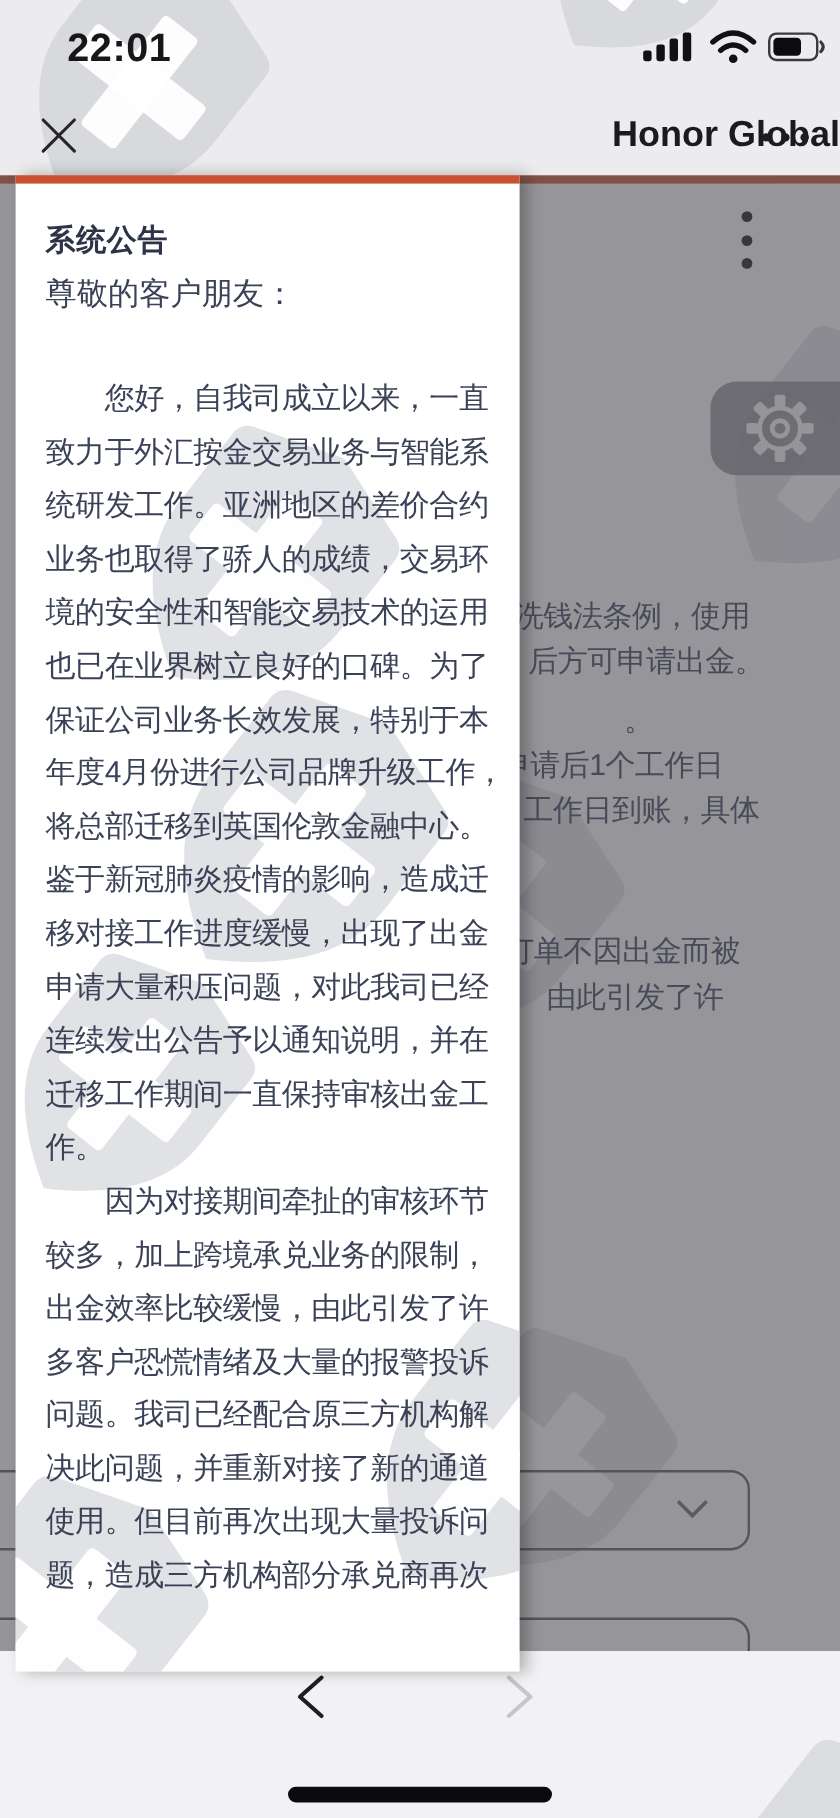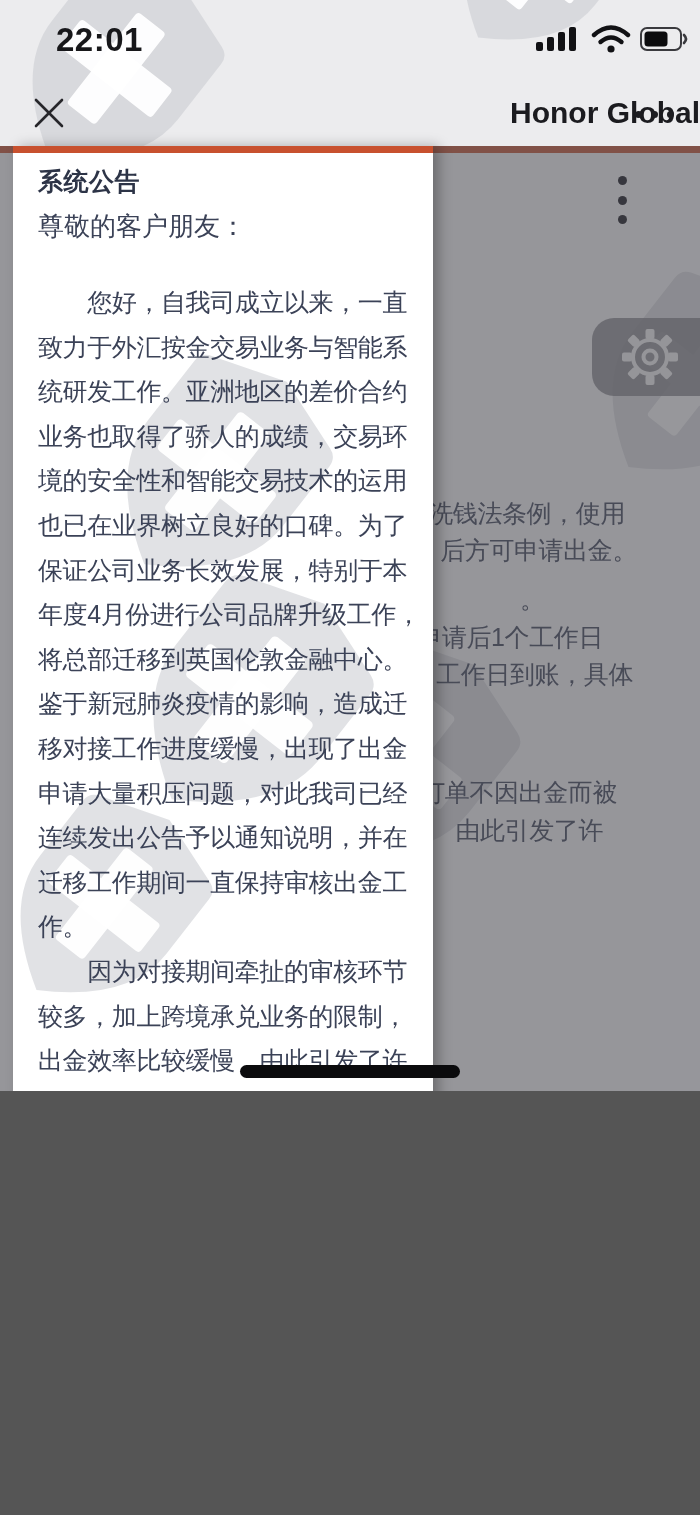--- a/index.html
+++ b/index.html
@@ -1,17 +1,17 @@
 <!DOCTYPE html>
 <html><head>
 <meta charset="utf-8">
 <style>
   html,body{margin:0;padding:0;background:#555;}
   *{box-sizing:border-box;font-family:"Liberation Sans", sans-serif;}
-  .screen{position:relative;width:700px;height:1091px;margin:0 auto;background:#ececee;overflow:hidden;}
+  .screen{position:relative;width:700px;height:1515px;margin:0 auto;background:#ececee;overflow:hidden;}
 
   
   .chrome{position:absolute;left:0;top:0;width:700px;height:146px;background:#ececee;overflow:hidden;z-index:5;}
   .statusbar{position:absolute;left:0;top:0;width:700px;height:86px;}
   .time{position:absolute;left:56px;top:21px;font-size:33px;font-weight:700;color:#17171a;letter-spacing:.5px;z-index:3;}
   .sb-icons{position:absolute;right:10px;top:24px;display:flex;align-items:center;gap:9px;z-index:3;}
   .navbar{position:absolute;left:0;top:86px;width:700px;height:60px;}
   .nav-close{position:absolute;left:30px;top:8px;width:40px;height:40px;cursor:pointer;z-index:3;}
   .nav-title{position:absolute;left:0;right:0;top:10px;text-align:right;font-size:30px;font-weight:600;color:#1b1b1f;z-index:3;}
   .nav-more{position:absolute;right:26px;top:10px;display:flex;gap:9px;align-items:center;height:36px;cursor:pointer;z-index:3;}
@@ -33,24 +33,24 @@
   .frag-7{top:668px;right:97px;}
   .bg-box{position:absolute;left:-30px;width:655px;border:2px solid #565a62;border-radius:16px;background:transparent;cursor:pointer;}
   .bg-box1{top:1079px;height:67px;}
   .bg-box2{top:1202px;height:90px;}
   .box-chev{position:absolute;right:28px;top:18px;}
   .dim{position:absolute;inset:0;background:rgba(82,82,88,.60);}
 
   
   .modal{position:absolute;left:13px;top:146px;width:420px;height:1247px;background:#ffffff;border-top:7px solid #c8512f;box-shadow:6px 0 12px rgba(0,0,0,.28);overflow:hidden;z-index:30;}
   .m-inner{position:relative;z-index:2;padding:0 25px;}
-  .m-title{padding-top:12px;font-size:25px;font-weight:700;color:#2d3447;letter-spacing:.5px;}
+  .m-title{padding-top:30px;font-size:25px;font-weight:700;color:#2d3447;letter-spacing:.5px;}
   .m-greeting{margin-top:11px;font-size:26px;color:#3b4257;}
   .m-para{font-size:25px;letter-spacing:-.4px;line-height:44.6px;color:#3b4257;white-space:pre;}
-  .m-p1{margin-top:36px;}
+  .m-p1{margin-top:48px;}
   .m-p2{}
 
   
   .toolbar{position:absolute;left:0;top:1376px;width:700px;height:139px;background:#f2f2f4;overflow:hidden;z-index:20;}
   .tb-btn{position:absolute;top:16px;width:40px;height:44px;cursor:pointer;}
   .tb-back{left:240px;} .tb-fwd{left:412px;}
   .home-indicator{position:absolute;left:240px;bottom:13px;width:220px;height:13px;border-radius:7px;background:#0b0b0d;z-index:60;cursor:pointer;}
 
   
   .wm{position:absolute;pointer-events:none;}

